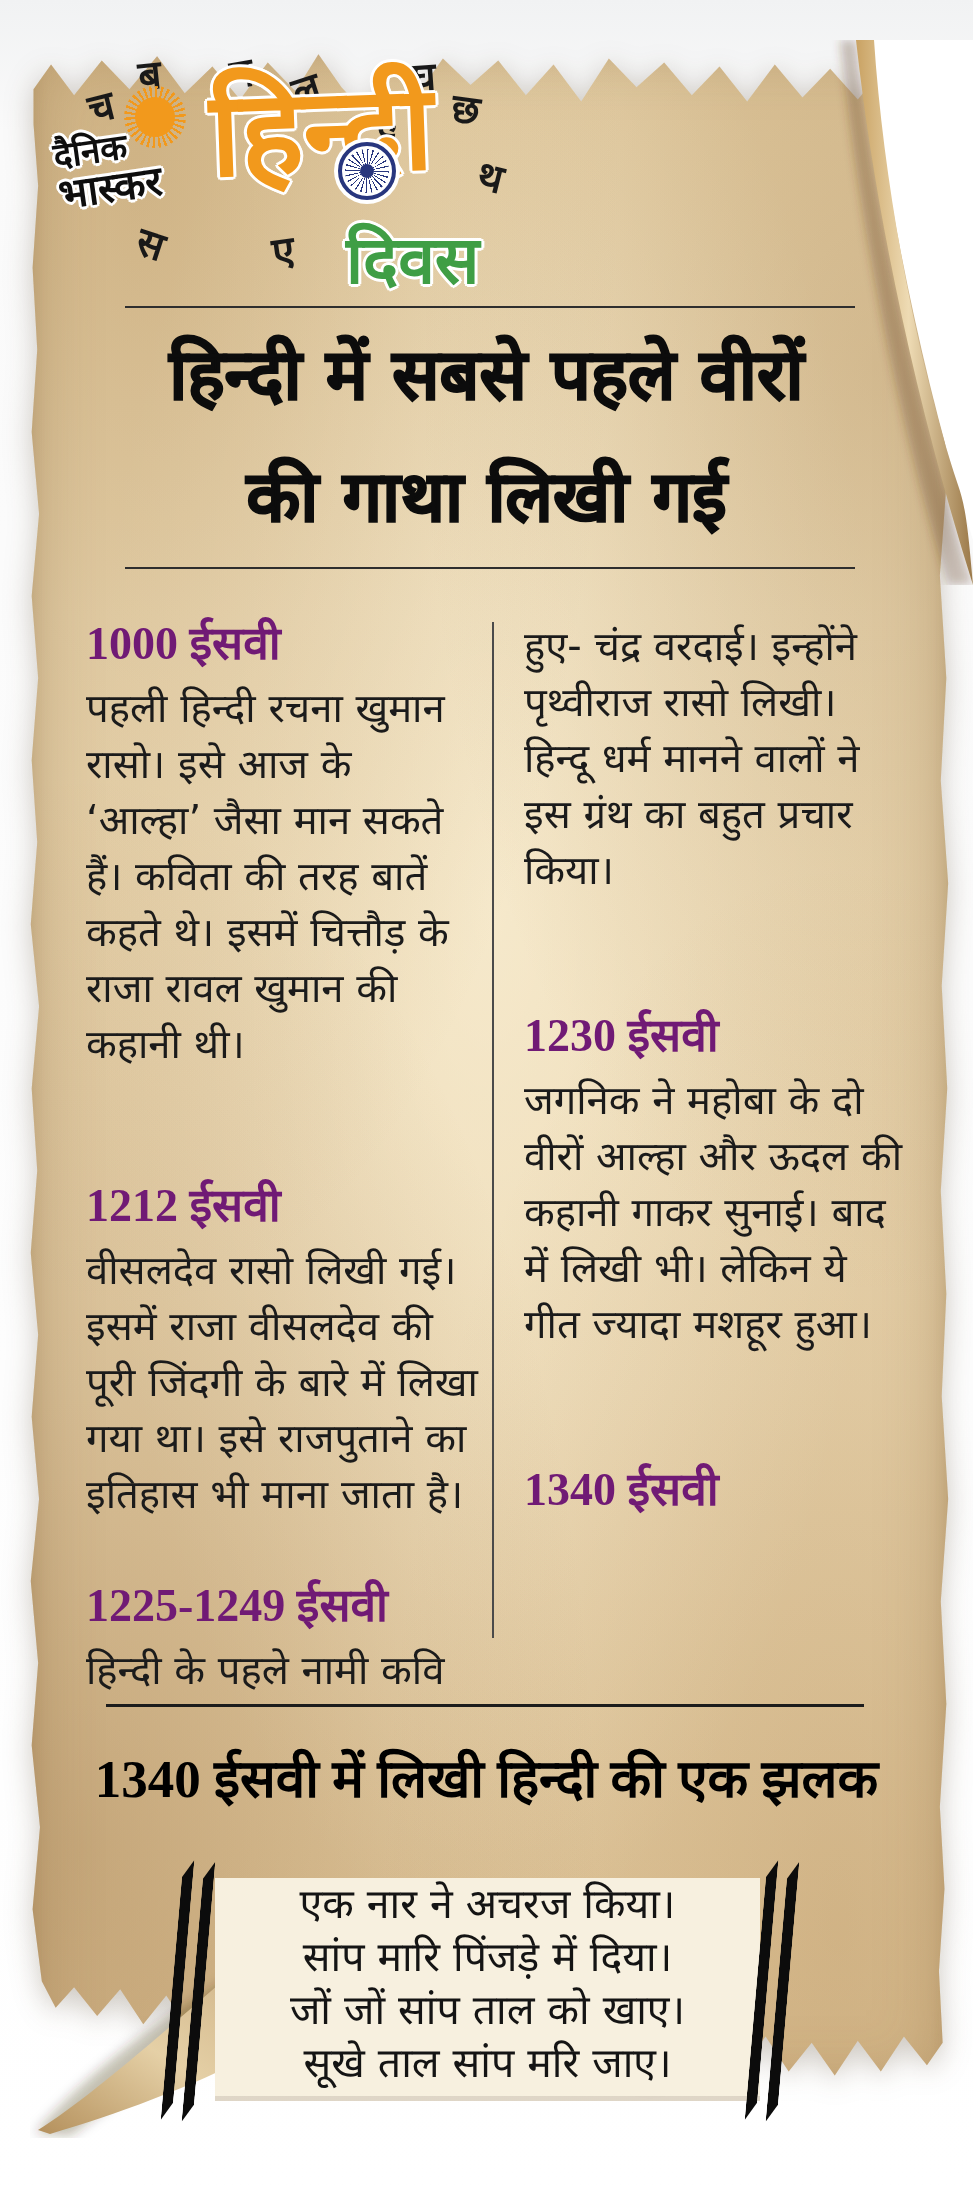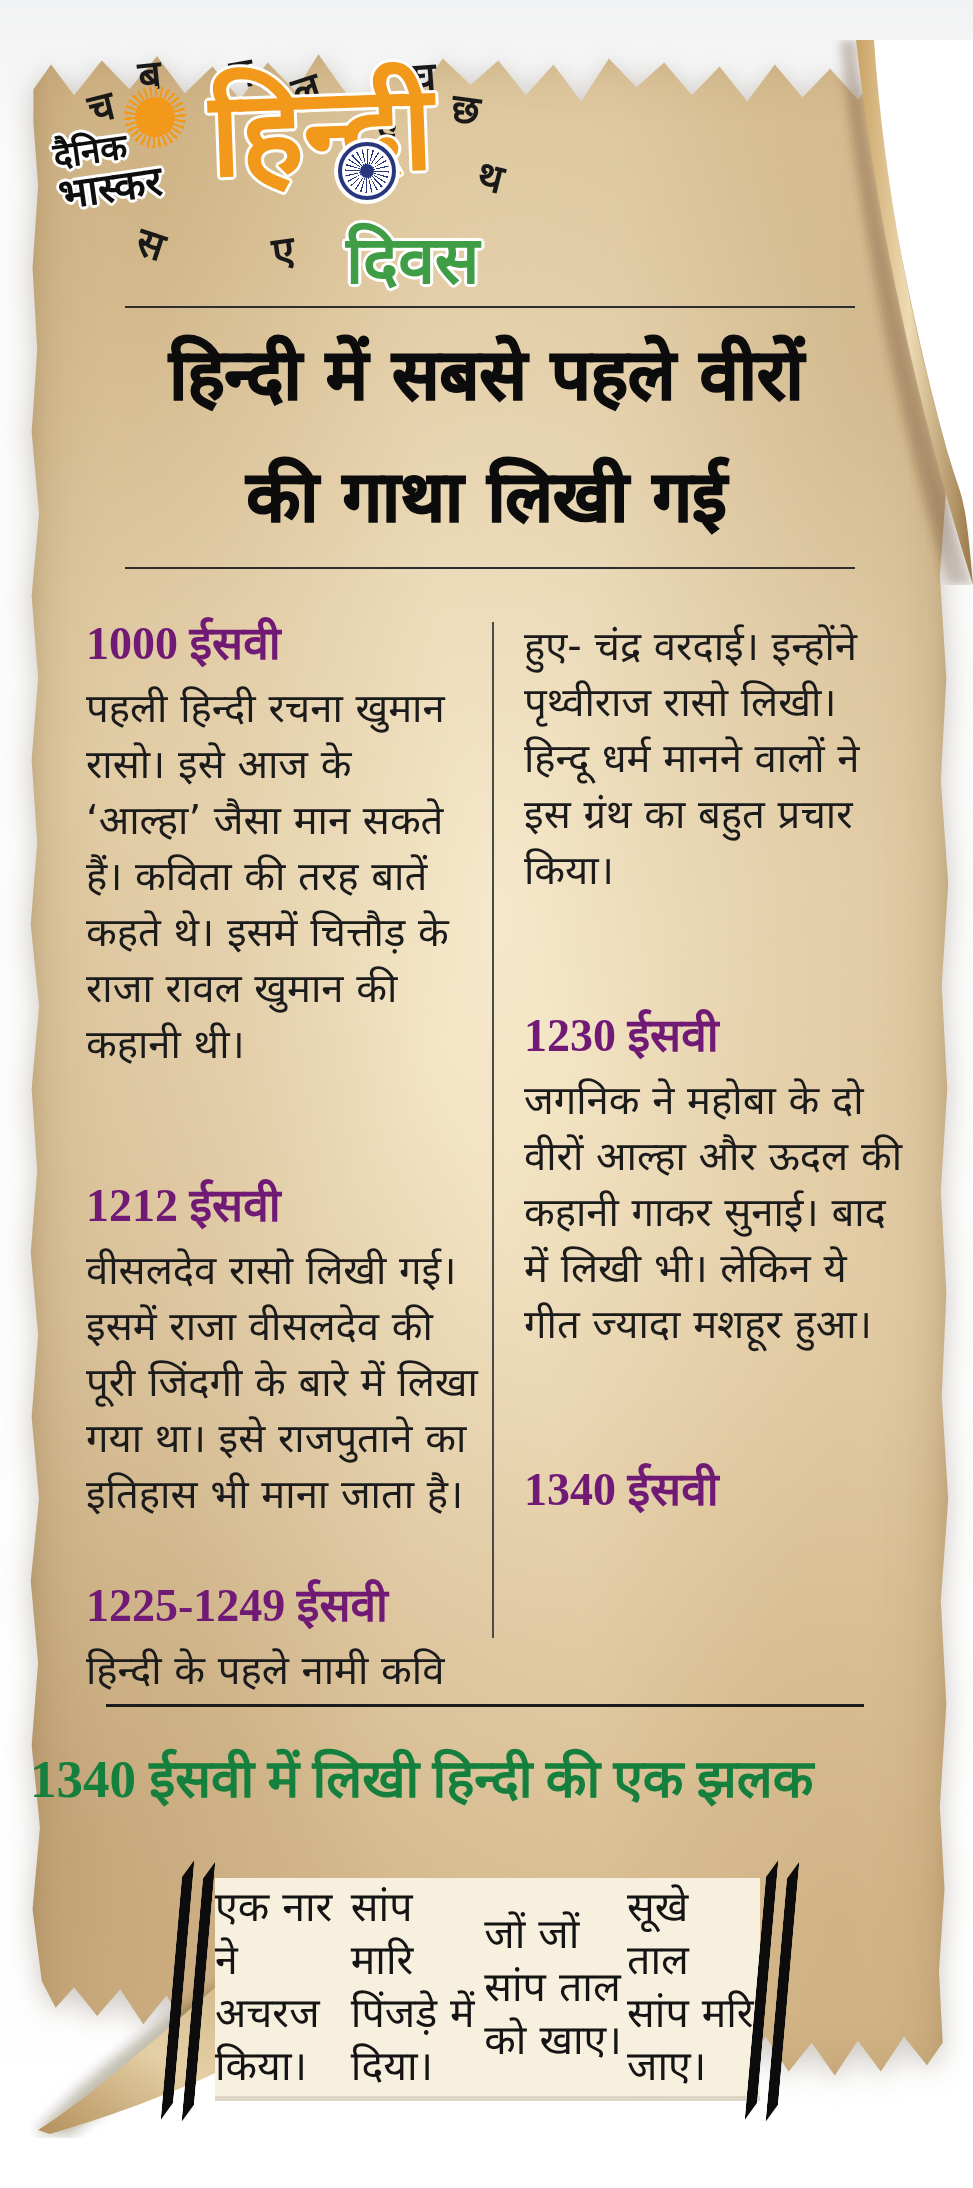--- a/index.html
+++ b/index.html
@@ -58,25 +58,25 @@
   
   .col{position:absolute;top:618px;z-index:5;color:#1b1b1b;}
   #colL{left:86px;width:392px;}
   #colR{left:524px;width:388px;}
   #colDivider{position:absolute;left:492px;top:622px;width:2px;height:1016px;background:#4a4a4a;z-index:5;}
   .year{font-family:"Liberation Serif","DejaVu Serif",serif;font-weight:bold;font-size:46px;line-height:52px;color:#701a75;margin:0 0 10px;}
   .body-txt{font-size:40px;line-height:56px;margin:0;}
   .gap68{margin-top:108px;} .gap58{margin-top:58px;} .gap112{margin-top:112px;}
 
   
-  .glimpse-h{position:absolute;left:30px;right:30px;top:1740px;z-index:5;
-    font-family:"Liberation Serif","DejaVu Serif",serif;font-weight:bold;font-size:53px;color:#15803d;}
+  .glimpse-h{position:absolute;left:30px;right:30px;top:1740px;z-index:5;text-align:center;
+    font-family:"Liberation Serif","DejaVu Serif",serif;font-weight:bold;font-size:53px;color:#000000;}
   .poem-box{position:absolute;left:215px;top:1878px;width:545px;height:218px;z-index:5;
     background:#f7f0df;box-shadow:0 5px 0 rgba(150,120,70,.30);
-    display:flex;flex-direction:row;justify-content:flex-start;align-items:center;}
+    display:flex;flex-direction:column;justify-content:flex-start;align-items:center;}
   .poem-line{font-size:41px;line-height:53px;color:#141414;}
   .qmarks{position:absolute;top:1860px;width:36px;height:262px;display:flex;gap:10px;z-index:6;transform:rotate(5deg);}
   #qmL{left:172px;} #qmR{left:756px;}
   .qbar{width:11px;height:100%;background:#0c0c0c;clip-path:polygon(0 7%,100% 0,100% 93%,0 100%);}
 </style>
 </head>
 <body>
 
 <div class="stage">
 

